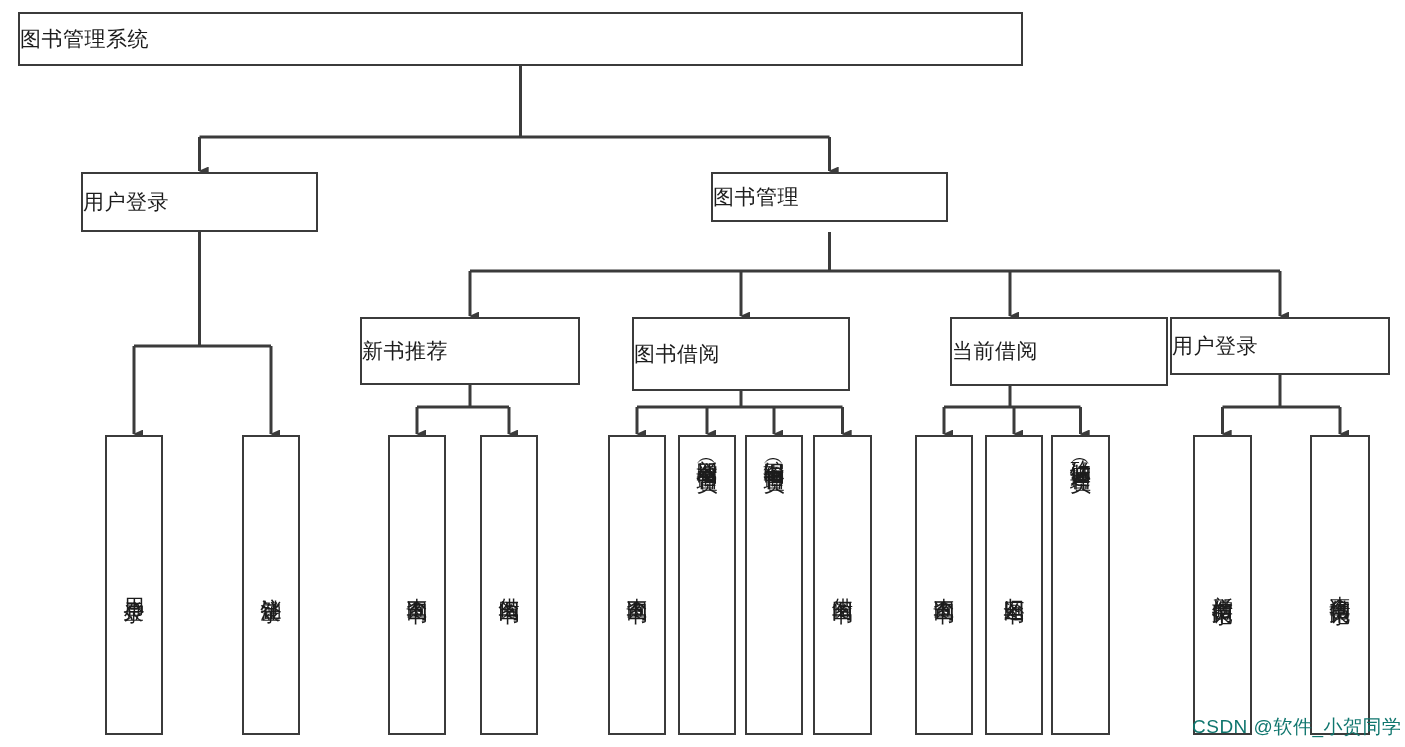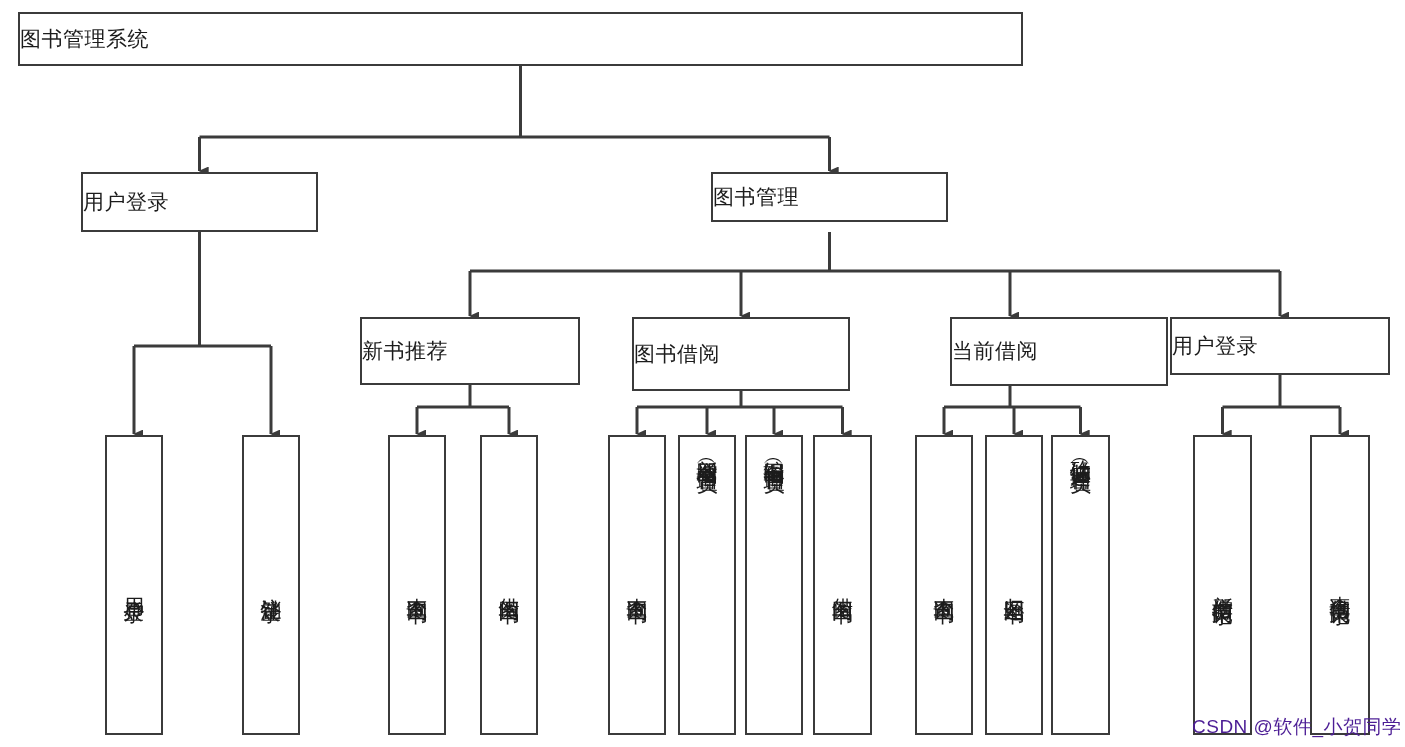--- a/index.html
+++ b/index.html
@@ -54,21 +54,21 @@
     line-height: 1.34;
     letter-spacing: 2px;
     white-space: nowrap;
   }
   .node.vertical.centered {
     align-items: center;
   }
   .watermark {
     position: absolute;
     font-size: 19px;
-    color: #4c1d95;
+    color: #0f766e;
     letter-spacing: 0.5px;
     white-space: nowrap;
     z-index: 3;
     font-family: "Liberation Sans", "DejaVu Sans", sans-serif;
   }
 </style>
 </head>
 <body>
 
 <div id="canvas">

